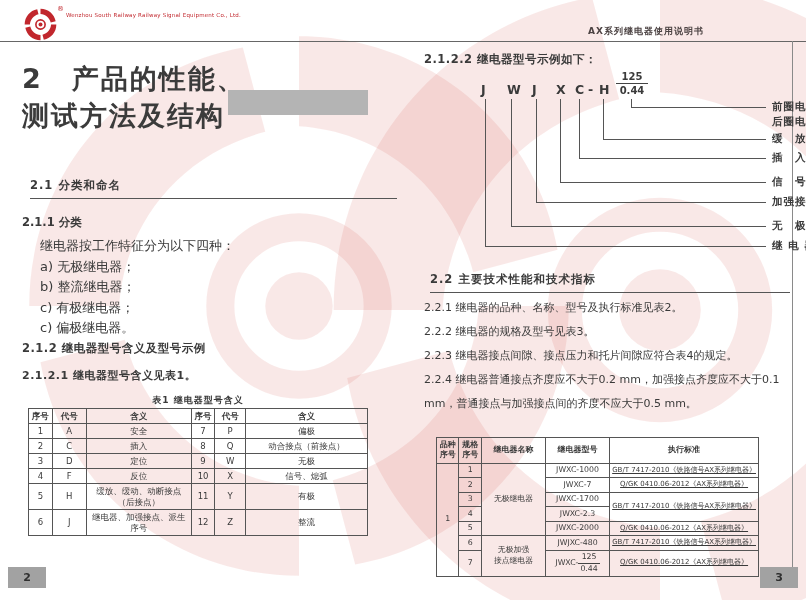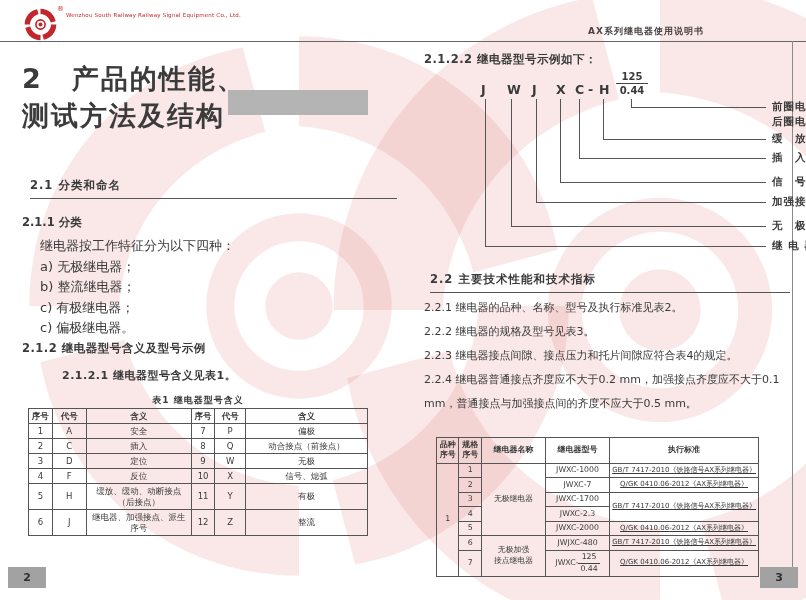--- a/index.html
+++ b/index.html
@@ -17,21 +17,21 @@
   
   #chapter-title{left:22px;top:60px;font-size:27px;font-weight:bold;color:#3b3b3b;
                  letter-spacing:2px;line-height:37px;}
   #title-gray-bar{left:228px;top:90px;width:140px;height:25px;background:#b4b4b4;}
   .sec-underline{font-size:11.5px;font-weight:bold;letter-spacing:1px;color:#3a3a3a;
                  padding-bottom:5px;border-bottom:1.2px solid #555;}
   #sec-2-1{left:30px;top:178px;width:367px;}
   #sec-2-1-1{left:22px;top:215px;font-size:11.5px;font-weight:600;}
   #classification{left:40px;top:236px;font-size:13px;line-height:20.5px;}
   #sec-2-1-2{left:22px;top:341px;font-size:11.5px;font-weight:600;letter-spacing:0.5px;}
-  #sec-2-1-2-1{left:22px;top:368px;font-size:11px;font-weight:600;letter-spacing:0.5px;margin-left:40px;}
+  #sec-2-1-2-1{left:22px;top:368px;font-size:11px;font-weight:600;letter-spacing:0.5px;}
   .tbl-caption{text-align:center;font-size:9px;font-weight:bold;letter-spacing:1px;}
   #table1-caption{left:28px;top:394px;width:340px;}
   table{border-collapse:collapse;}
   #table1{left:28px;top:408px;width:340px;font-size:8.5px;}
   #table1 th,#table1 td{border:1px solid #555;text-align:center;padding:1.5px 2px;line-height:1.3;}
   #table1 th{font-weight:bold;}
   
   #sec-2-1-2-2{left:424px;top:52px;font-size:11.5px;font-weight:600;letter-spacing:0.5px;}
   .model-letter{font-size:12.5px;font-weight:600;color:#3a3a3a;}
   #model-fraction{left:616px;top:71px;width:32px;text-align:center;font-size:10px;font-weight:600;}

